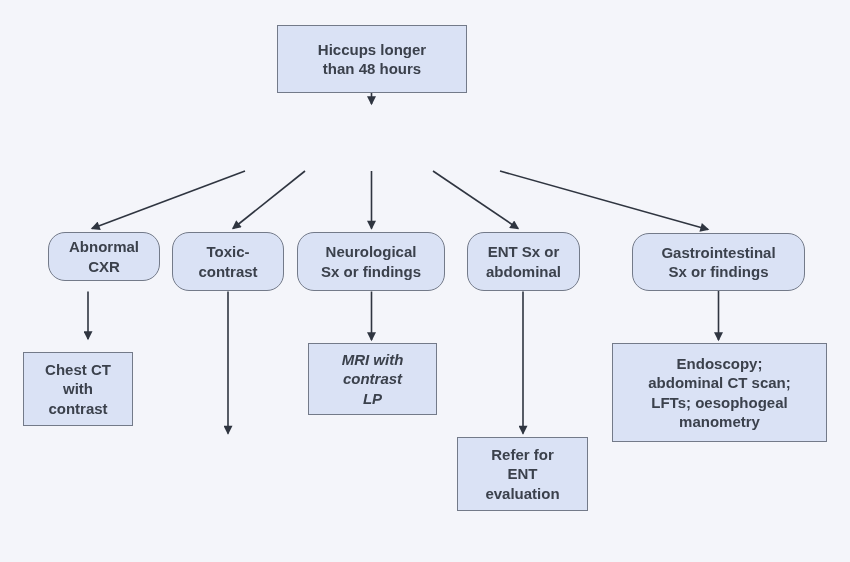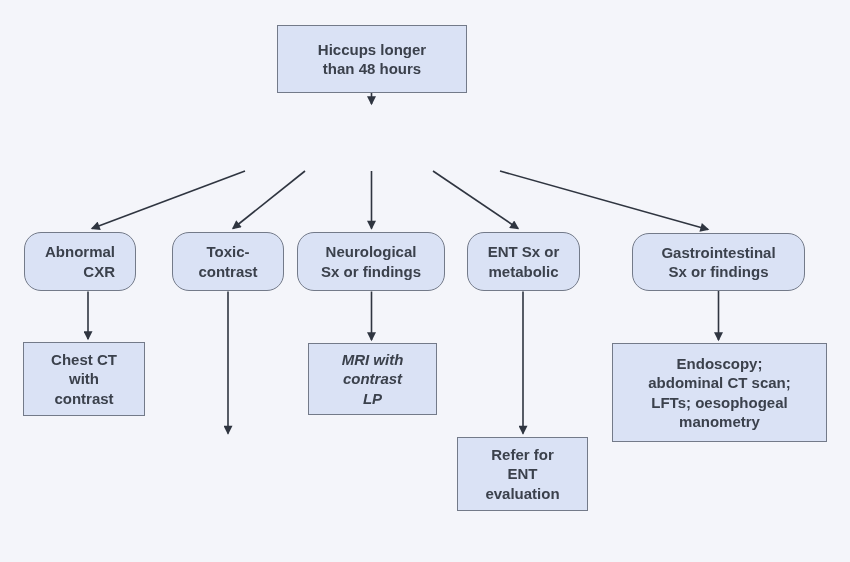--- a/index.html
+++ b/index.html
@@ -69,36 +69,36 @@
       <line x1="371.5" y1="291.5" x2="371.5" y2="340" marker-end="url(#ah)"></line>
       <line x1="523" y1="291.5" x2="523" y2="433.5" marker-end="url(#ah)"></line>
       <line x1="718.5" y1="290.5" x2="718.5" y2="340" marker-end="url(#ah)"></line>
     </g>
   </svg>
 
   <div class="node" style="left:277px;top:25px;width:190px;height:68px;">Hiccups longer
 than 48 hours</div>
 
 
-  <div class="node rounded" style="left:24px;top:232px;width:112px;height:59px;text-align:right;">Abnormal
+  <div class="node rounded" style="left:48px;top:232px;width:112px;height:49px;">Abnormal
 CXR</div>
 
   <div class="node rounded" style="left:172px;top:232px;width:112px;height:59px;">Toxic-
 contrast</div>
 
   <div class="node rounded" style="left:297px;top:232px;width:148px;height:59px;">Neurological
 Sx or findings</div>
 
   <div class="node rounded" style="left:467px;top:232px;width:113px;height:59px;">ENT Sx or
-metabolic</div>
+abdominal</div>
 
   <div class="node rounded" style="left:632px;top:233px;width:173px;height:58px;">Gastrointestinal
 Sx or findings</div>
 
-  <div class="node" style="left:23px;top:342px;width:122px;height:74px;">Chest CT
+  <div class="node" style="left:23px;top:352px;width:110px;height:74px;">Chest CT
 with
 contrast</div>
 
 
   <div class="node" style="left:308px;top:343px;width:129px;height:72px;font-style:italic;">MRI with
 contrast
 LP</div>
 
   <div class="node" style="left:457px;top:437px;width:131px;height:74px;">Refer for
 ENT

